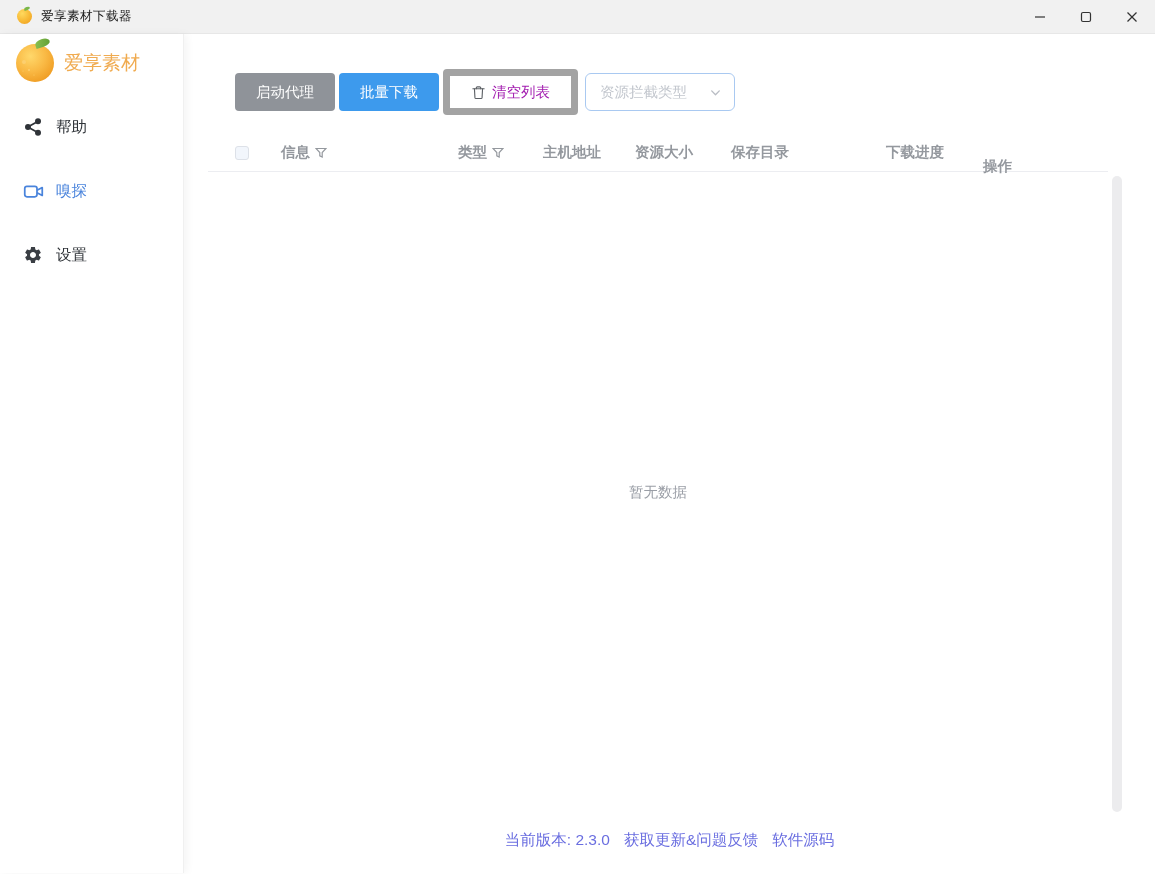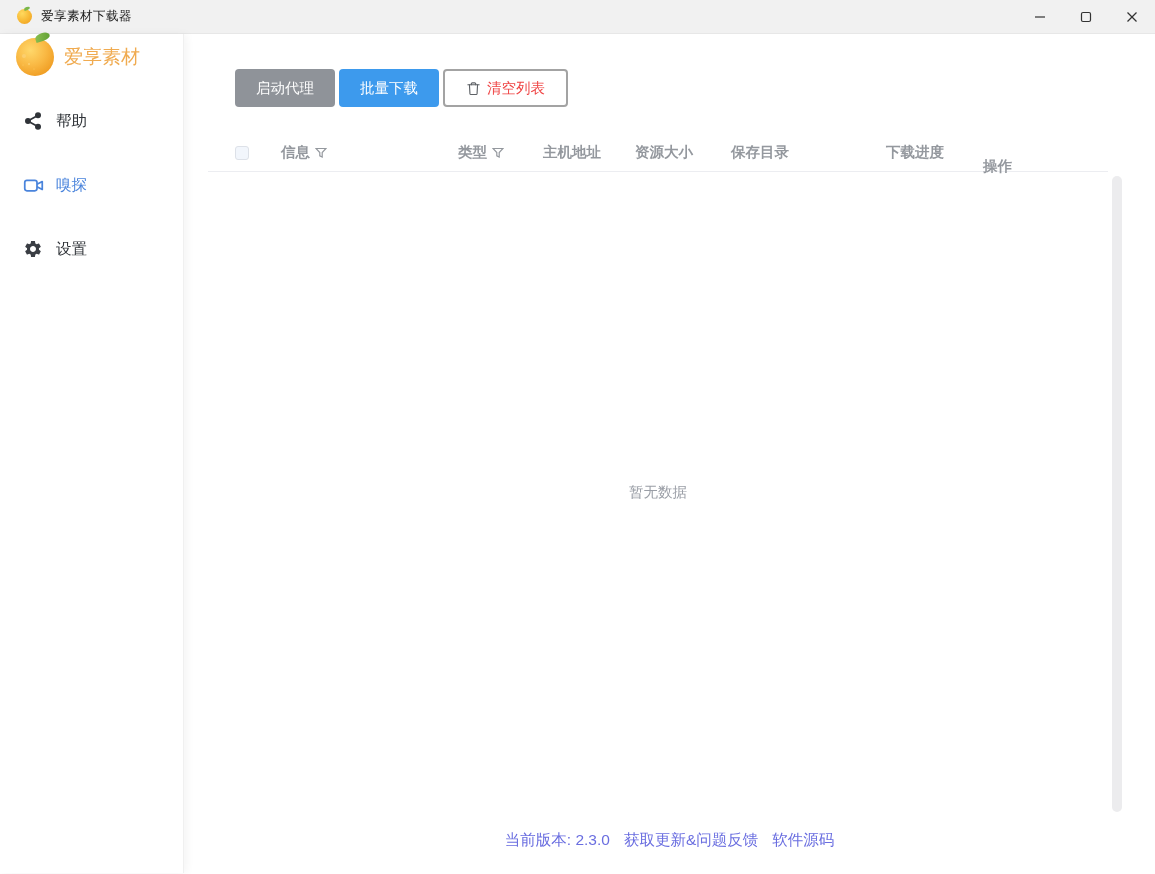--- a/index.html
+++ b/index.html
@@ -62,21 +62,21 @@
 
   
   .sidebar {
     width: 184px;
     flex: 0 0 auto;
     background: #fff;
     border-right: 1px solid #f0f0f0;
     box-shadow: 3px 0 8px rgba(0,0,0,0.045);
     position: relative;
     z-index: 2;
-    padding-top: 4px;
+    padding-top: 10px;
   }
   .logo {
     display: flex;
     align-items: center;
     padding-left: 16px;
     margin-bottom: 24px;
   }
   .logo-fruit {
     width: 38px; height: 38px;
     border-radius: 50%;
@@ -150,22 +150,22 @@
     cursor: pointer;
     display: inline-flex;
     align-items: center;
     justify-content: center;
     white-space: nowrap;
   }
   .btn-gray  { background: #8f9399; color: #fff; }
   .btn-blue  { background: #3d9aed; color: #fff; }
   .btn-plain {
     background: #fff;
-    color: #ef4444;
-    border: 2px solid #a3a3a3;
+    color: #a21caf;
+    border: 7px solid #a3a3a3;
     gap: 6px;
   }
   .select {
     height: 38px;
     min-width: 150px;
     margin-left: 3px;
     border: 1px solid #a9c9f1;
     border-radius: 6px;
     background: #fff;
     display: inline-flex;
@@ -320,20 +320,28 @@
         <button class="btn btn-plain">
           <span style="display:inline-flex;">
             <svg width="15" height="15" viewBox="0 0 24 24" fill="none" stroke="#5d6166" stroke-width="1.8" stroke-linecap="round" stroke-linejoin="round">
               <path d="M3 6h18"></path>
               <path d="M8.5 6V4.5a1.5 1.5 0 0 1 1.5-1.5h4a1.5 1.5 0 0 1 1.5 1.5V6"></path>
               <path d="M5.5 6l.8 14.2a1.5 1.5 0 0 0 1.5 1.3h8.4a1.5 1.5 0 0 0 1.5-1.3L18.5 6"></path>
             </svg>
           </span>
           <span>清空列表</span>
         </button>
+        <div class="select">
+          <span class="select-placeholder">资源拦截类型</span>
+          <span style="display:inline-flex;">
+            <svg width="13" height="13" viewBox="0 0 24 24" fill="none" stroke="#b9bdc4" stroke-width="2.5" stroke-linecap="round" stroke-linejoin="round">
+              <polyline points="5 9 12 16 19 9"></polyline>
+            </svg>
+          </span>
+        </div>
       </div>
 
       <div class="table-header">
         <div class="th th-check">
           <span class="checkbox"></span>
         </div>
         <div class="th th-info">
           <span>信息</span>
           <span class="filter-icon">
             <svg width="12" height="12" viewBox="0 0 12 12" fill="none" stroke="#94989e" stroke-width="1.2">

